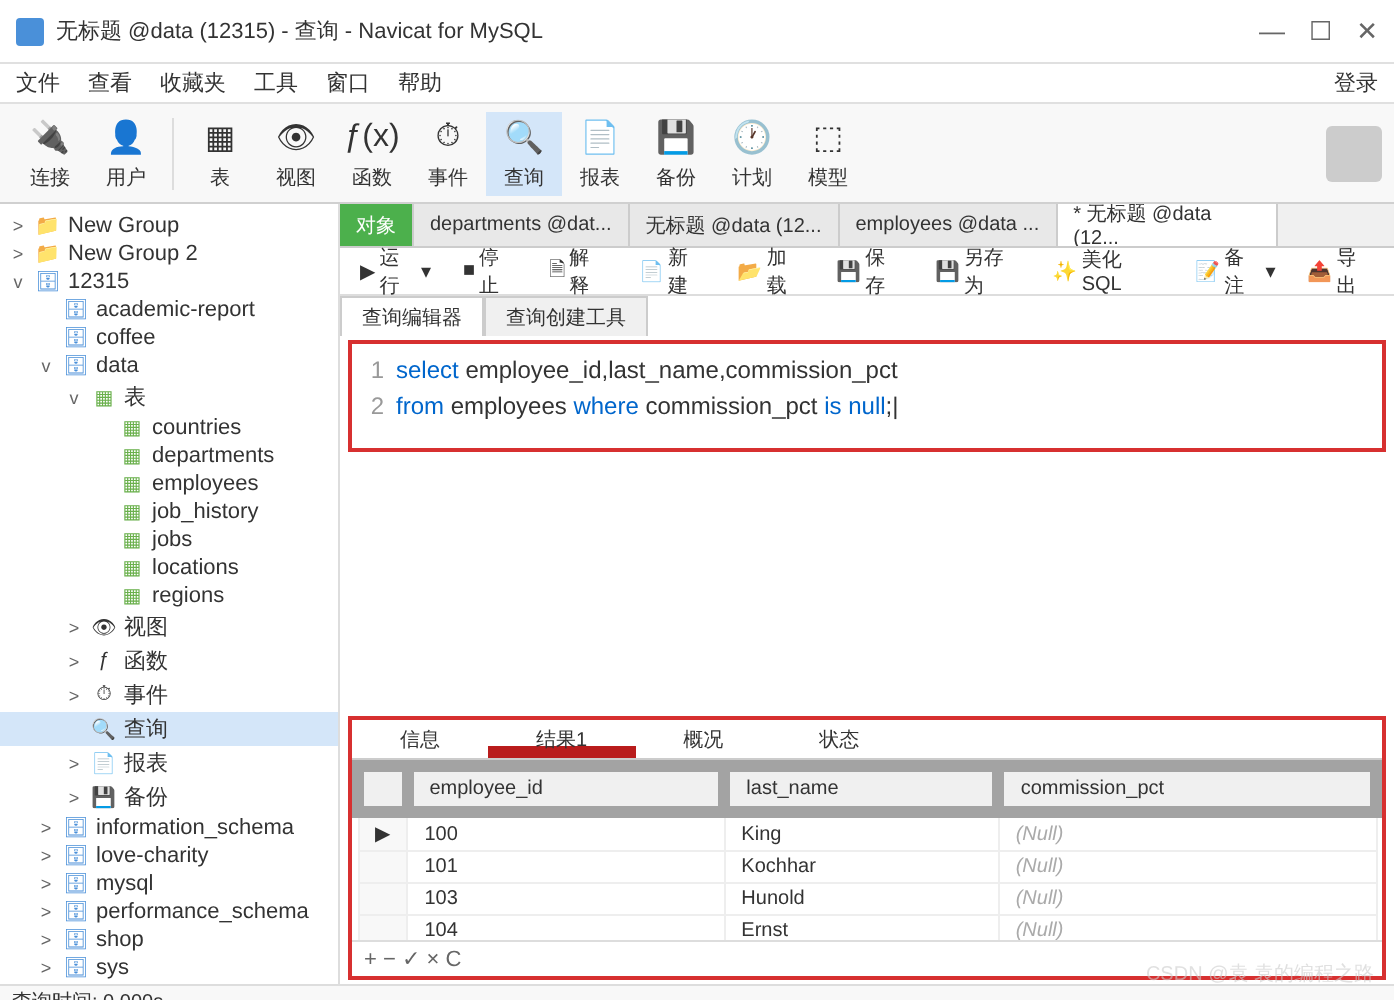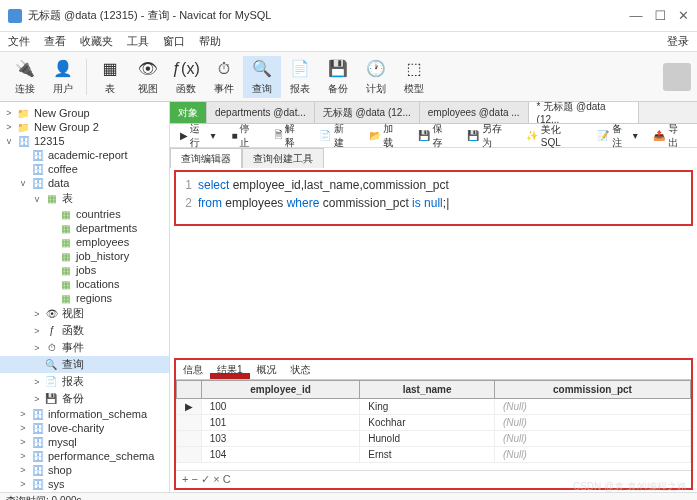--- a/index.html
+++ b/index.html
@@ -36,25 +36,25 @@
 .sub-tabs { height: 20px; display: flex; align-items: stretch; font-size: 10px; }
 .sub-tab { padding: 3px 10px; border: 1px solid #ccc; border-bottom: none; background: #f0f0f0; cursor: pointer; }
 .sub-tab.active { background: #fff; }
 .editor-wrap { border: 2px solid #d73030; margin: 2px 4px; padding: 4px; height: 56px; }
 .editor { font-family: Consolas, monospace; font-size: 12px; line-height: 1.5; }
 .line { display: flex; }
 .gutter { width: 18px; text-align: right; color: #999; padding-right: 6px; }
 .kw { color: #0066cc; }
 .results-wrap { border: 2px solid #d73030; margin: 2px 4px; flex: 1; display: flex; flex-direction: column; overflow: hidden; }
 .result-tabs { height: 20px; display: flex; align-items: stretch; font-size: 10px; border-bottom: 1px solid #ccc; }
-.result-tab { padding: 3px 7px; cursor: pointer; }
+.result-tab { padding: 3px 24px; cursor: pointer; }
 .result-tab.active { border-bottom: 6px solid #b91c1c; }
 .grid { flex: 1; overflow: auto; }
 .grid table { border-collapse: collapse; width: 100%; font-size: 10px; }
-.grid th { background: #f0f0f0; border: 1px solid #a3a3a3; padding: 3px 8px; text-align: center; font-weight: bold; }
+.grid th { background: #f0f0f0; border: 6px solid #a3a3a3; padding: 3px 8px; text-align: left; font-weight: normal; }
 .grid td { border: 1px solid #eee; padding: 2px 8px; }
 .grid td.num { }
 .null { color: #aaa; font-style: italic; margin-left: 28px; }
 .row-marker { width: 14px; text-align: center; background: #f8f8f8; }
 .grid-footer { height: 18px; display: flex; align-items: center; padding: 0 6px; gap: 8px; border-top: 1px solid #ddd; font-size: 11px; color: #666; }
 .statusbar { height: 16px; display: flex; align-items: center; padding: 0 6px; font-size: 10px; border-top: 1px solid #ddd; background: #f8f8f8; justify-content: space-between; }
 .watermark { position: absolute; bottom: 6px; right: 10px; font-size: 10px; color: #ccc; opacity: 0.6; }
 </style>
 </head>
 <body>

